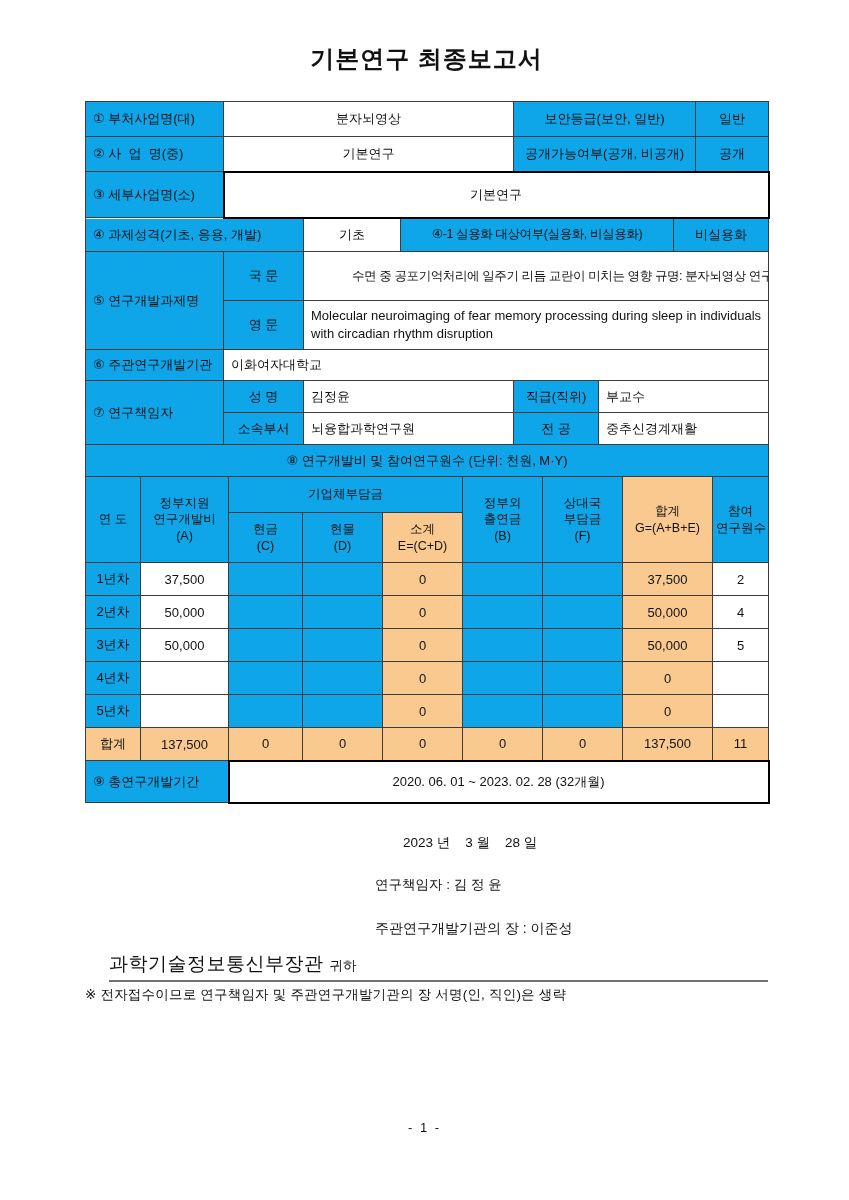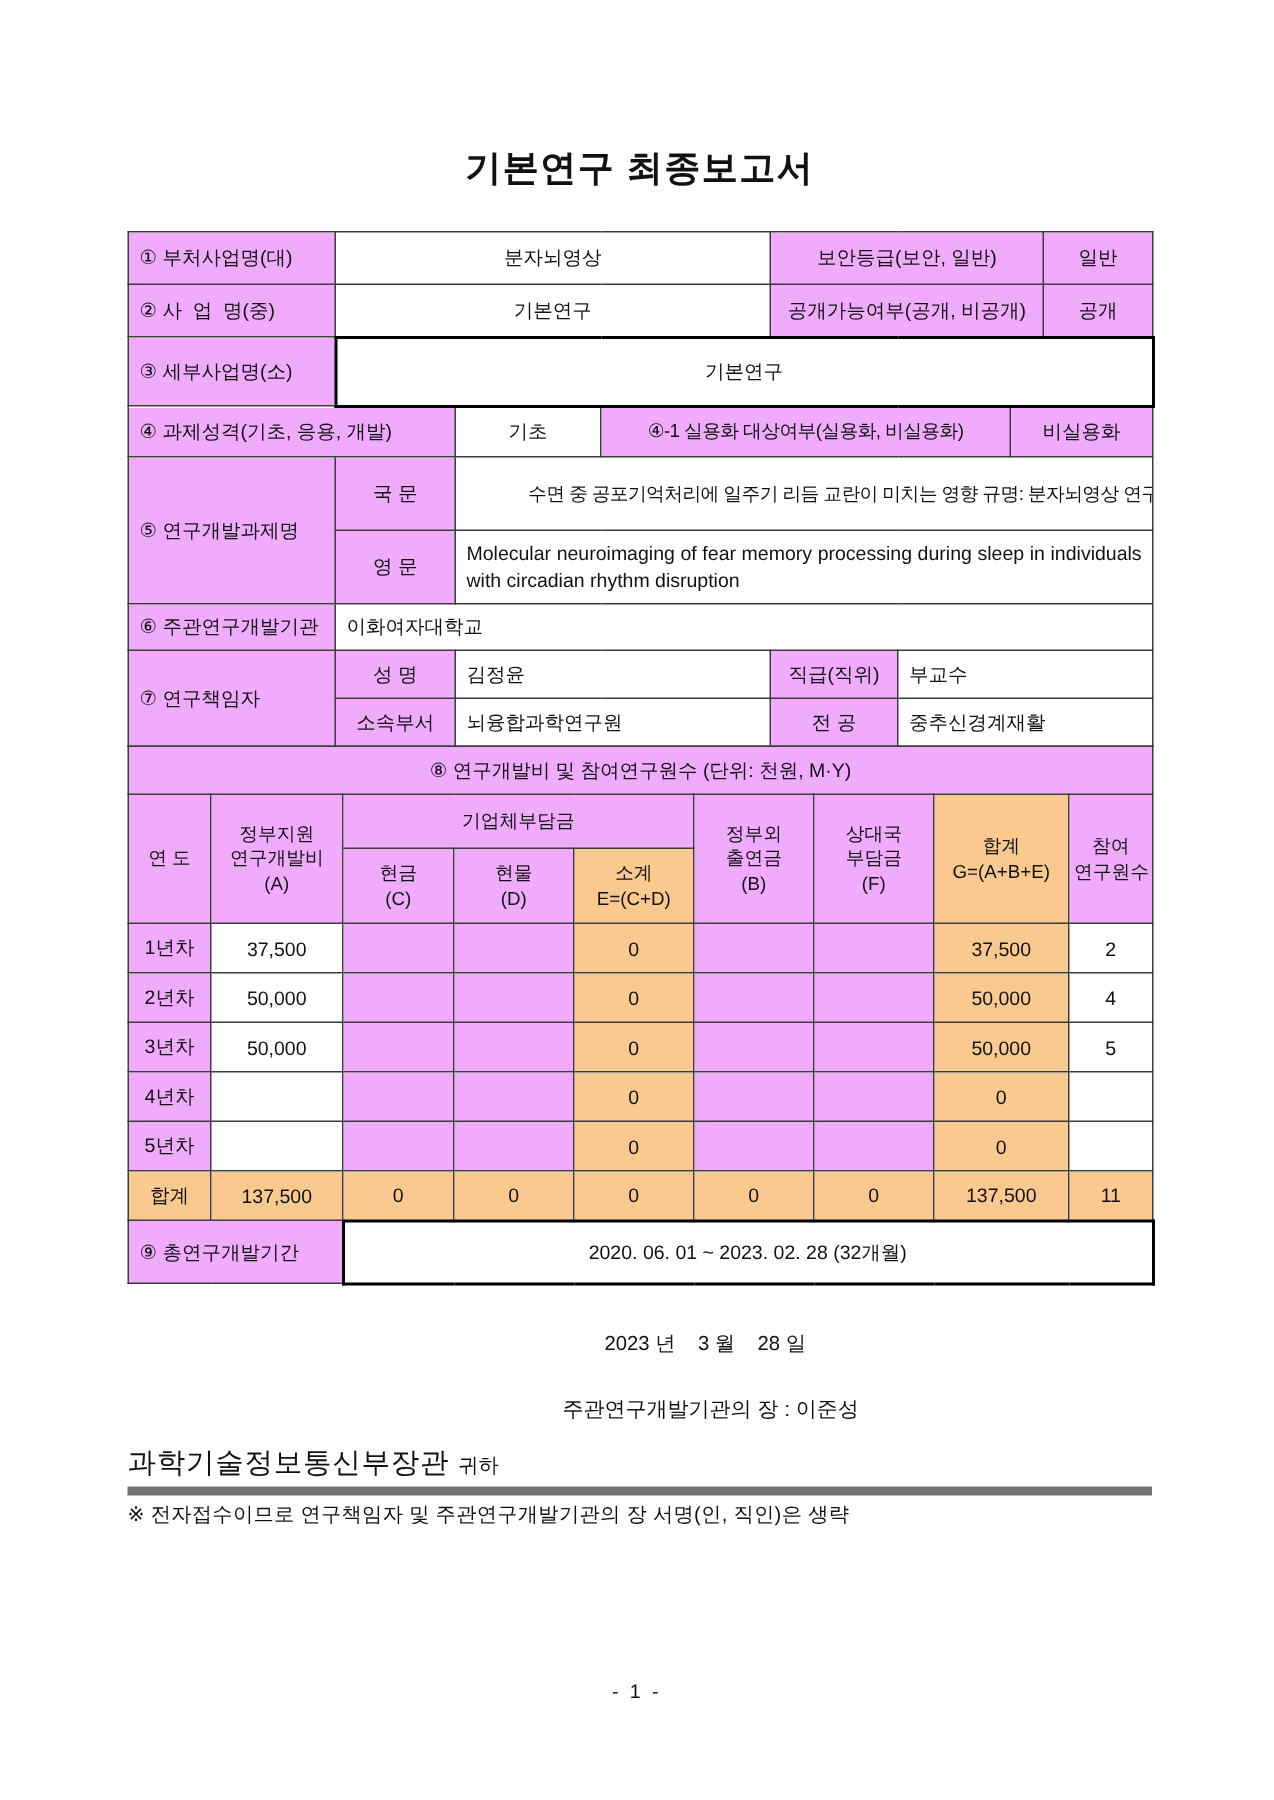--- a/index.html
+++ b/index.html
@@ -3,48 +3,48 @@
 <meta charset="utf-8">
 <style>
   html,body { margin:0; padding:0; }
   body {
     width:849px; height:1200px; background:#ffffff; color:#111;
     font-family:"Liberation Sans","DejaVu Sans",sans-serif;
   }
   .page { position:relative; width:849px; height:1200px; overflow:hidden; }
   .content { margin-left:85px; width:683px; }
   .title {
-    margin:0; padding-top:96px; text-align:center;
+    margin:0; padding-top:43px; text-align:center;
     font-size:24px; font-weight:bold; letter-spacing:1px;
   }
   table { border-collapse:collapse; table-layout:fixed; width:683px; }
   td {
     border:1px solid #3c3c3c; padding:2px 7px; font-size:13px;
     vertical-align:middle; white-space:pre-wrap; word-break:keep-all;
     overflow:hidden;
   }
   .info-table { margin-top:26px; }
   .budget-table { margin-top:-1px; }
-  .gray   { background:#f0abfc; }
+  .gray   { background:#0ea5e9; }
   .orange { background:#f9c98f; }
   .ctr { text-align:center; }
   .rt  { text-align:center; }
   .thick { border:2px solid #000; }
   .hdr { font-size:12.5px; line-height:1.3; text-align:center; white-space:pre-line; padding:2px 3px; }
   .nowrap { white-space:nowrap;padding-left:48px; }
   .eng { font-size:13px; line-height:1.4; text-align:justify; word-break:normal; }
   .kor-title { font-size:12.5px; letter-spacing:-0.4px; }
   .statement {
     margin-top:15px; font-size:13.5px; line-height:1.7;
     text-align:justify; word-break:keep-all;
   }
   .date-line { margin-top:30px; margin-left:318px; font-size:13.5px; white-space:pre; }
   .sig-line1 { margin-top:24px; margin-left:290px; font-size:13.5px; white-space:pre; }
   .sig-line2 { margin-top:26px; margin-left:290px; font-size:14px; white-space:pre; }
-  .addressee-row { margin-top:13px; border-bottom:6px solid #737373; padding-bottom:3px; }
+  .addressee-row { margin-top:13px; border-bottom:2px solid #737373; padding-bottom:3px;margin-left:24px; }
   .addressee { font-size:19px; letter-spacing:0.5px; }
   .addressee-suffix { font-size:13.5px; margin-left:6px; }
   .note { margin-top:4px; font-size:13.5px; letter-spacing:0.2px; }
   .page-number { position:absolute; left:0; width:849px; top:1120px; text-align:center; font-size:13px; letter-spacing:2px; }
 </style>
 </head>
 <body>
 
 <div class="page">
   <div class="content">
@@ -225,20 +225,21 @@
       <tr style="height:42px">
         <td colspan="2" class="gray">⑨ 총연구개발기간</td>
         <td colspan="7" class="ctr thick">2020. 06. 01 ~ 2023. 02. 28 (32개월)</td>
       </tr>
     </tbody>
       </table>
 
 
     <div class="date-line">2023 년    3 월    28 일</div>
 
+    <div class="sig-line1">연구책임자 : 김 정 윤</div>
 
     <div class="sig-line2">주관연구개발기관의 장 : 이준성</div>
 
     <div class="addressee-row">
       <span class="addressee">과학기술정보통신부장관</span><span class="addressee-suffix">귀하</span>
     </div>
 
     <div class="note">※ 전자접수이므로 연구책임자 및 주관연구개발기관의 장 서명(인, 직인)은 생략</div>
 
   </div>

